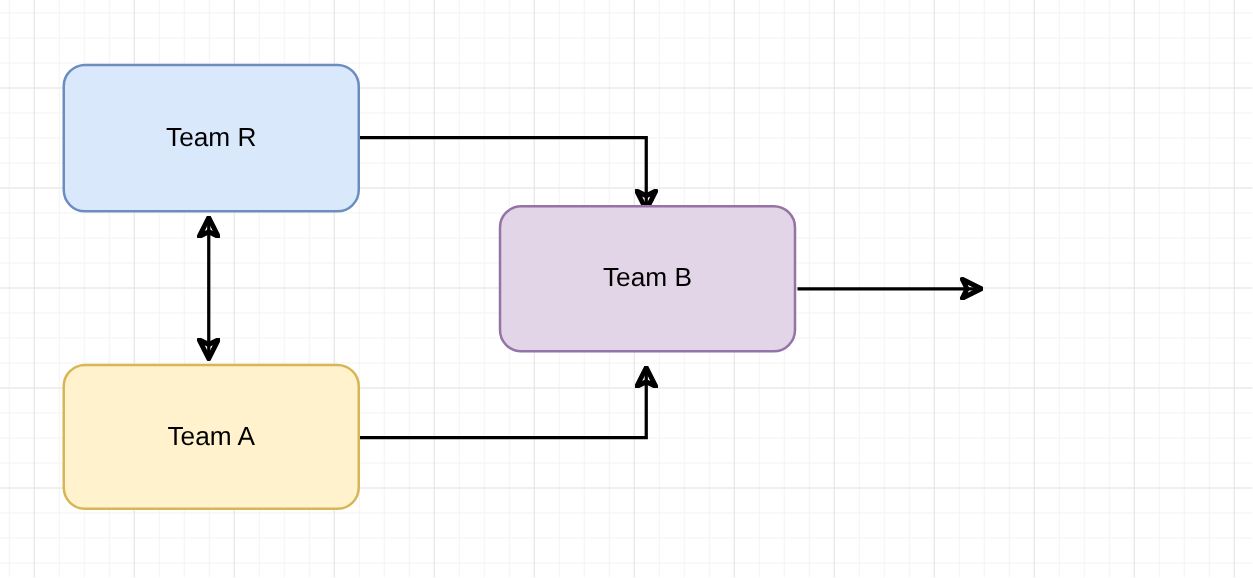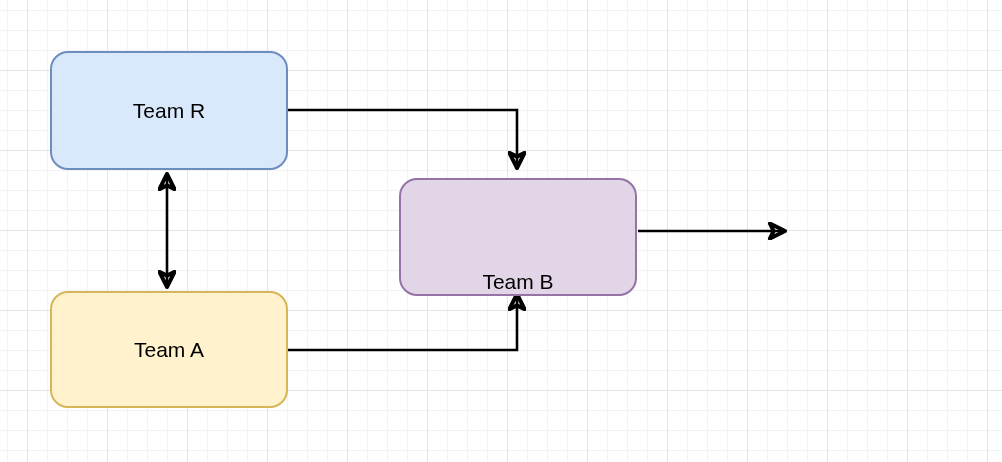--- a/index.html
+++ b/index.html
@@ -30,21 +30,21 @@
   .node{
     position:absolute;
     border:2.5px solid #999;
     border-radius:18px;
     display:flex;align-items:center;justify-content:center;
     font-size:21px;color:#000;
     box-sizing:border-box;
   }
   .node-team-r{left:50px;top:51px;width:238px;height:119px;}
   .node-team-a{left:50px;top:291px;width:238px;height:117px;}
-  .node-team-b{left:399px;top:178px;width:238px;height:118px;align-items:flex-end;}
+  .node-team-b{left:399px;top:164px;width:238px;height:118px;}
   .warehouse{
     position:absolute;left:753px;top:150px;width:230px;height:210px;
   }
   .warehouse-icon{
     position:absolute;left:27px;top:0;width:160px;height:155px;
   }
   .warehouse-label{
     position:absolute;left:0;top:171px;width:230px;
     text-align:center;font-size:27px;color:#000;white-space:nowrap;
   }

